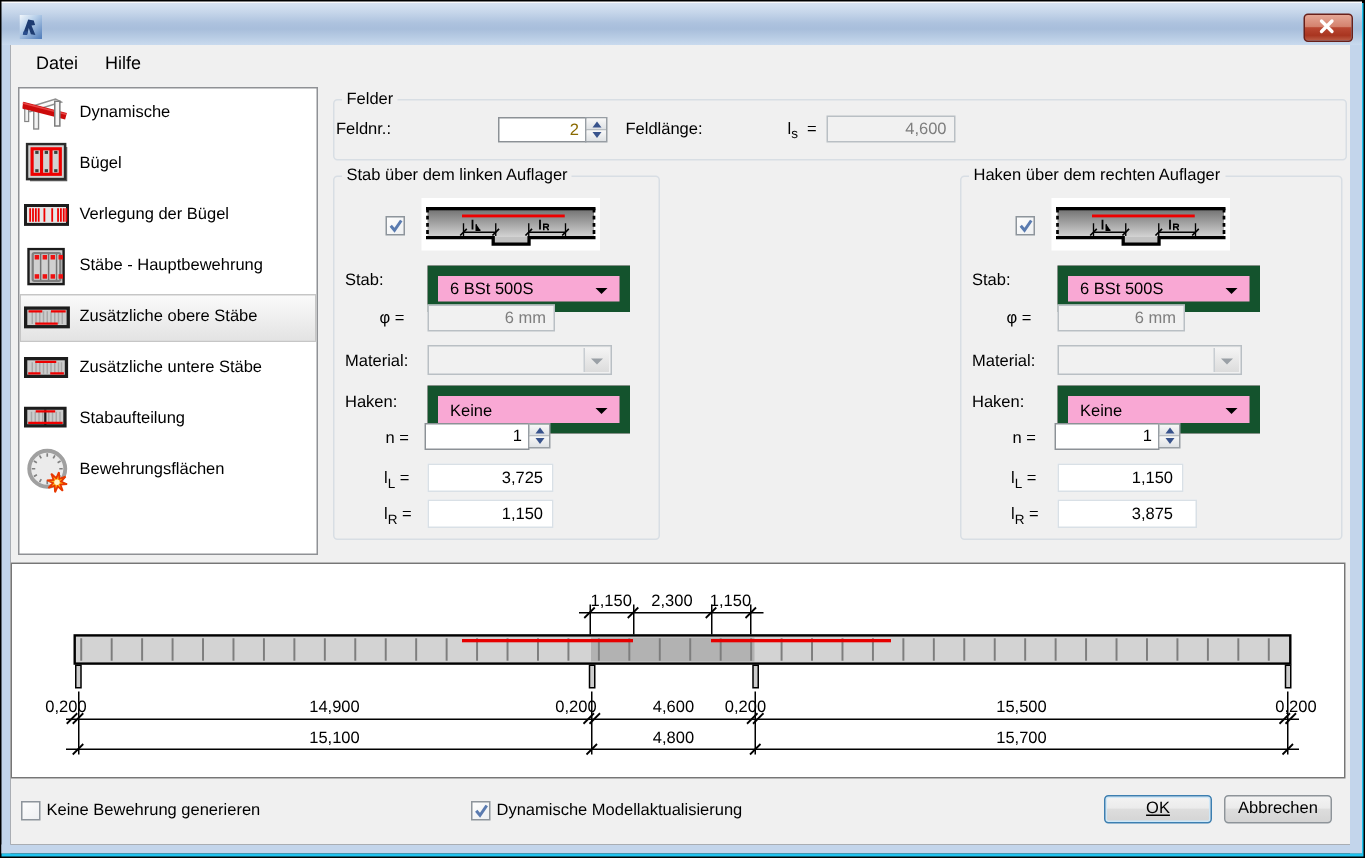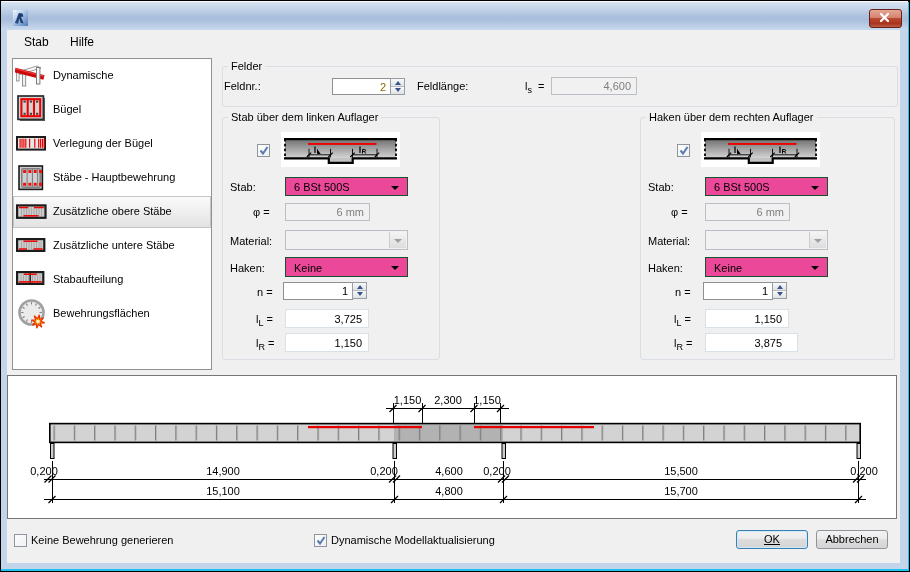--- a/index.html
+++ b/index.html
@@ -4,21 +4,21 @@
 <style>
   html,body{margin:0;padding:0;}
   #win{position:relative;width:910px;height:572px;background:#000;overflow:hidden;
        font-family:"Liberation Sans",sans-serif;}
   .a{position:absolute;}
   .lbl{position:absolute;font-size:11px;color:#000;white-space:nowrap;line-height:13px;}
   .fldr{position:absolute;background:#fff;border:1px solid #d9e0e6;font-size:11px;color:#000;
         text-align:right;line-height:17px;}
   .grp{position:absolute;border:1px solid #d8dee4;border-radius:3px;}
   .glbl{position:absolute;font-size:11px;color:#000;background:#f0f0f0;padding:0 3px;line-height:12px;}
-  .combo{position:absolute;background:#ec4899;border:1px solid #14532d;}
+  .combo{position:absolute;background:#f9a8d4;border:7px solid #14532d;}
   .ctext{position:absolute;left:8px;top:3px;font-size:11px;color:#000;}
   .carr{position:absolute;right:8px;top:8px;width:0;height:0;
         border-left:4px solid transparent;border-right:4px solid transparent;border-top:4px solid #000;}
   .dis{background:#f1f1f1;border:1px solid #b9bfc4;color:#7e7e7e;}
   .btn{position:absolute;border-radius:3px;font-size:11px;color:#000;text-align:center;
        background:linear-gradient(180deg,#f3f3f3 0%,#ebebeb 45%,#dddddd 50%,#d4d4d4 100%);}
   .chk{position:absolute;width:11px;height:11px;background:linear-gradient(135deg,#fdfdfd,#eef0f2);
        border:1px solid #8e959c;}
   .spin{position:absolute;width:13px;height:15px;border:1px solid #989ea4;}
   .spin .up,.spin .dn{position:absolute;left:0;width:13px;height:7px;
@@ -60,21 +60,21 @@
     </svg>
   </div>
 
   <div class="a" style="left:869px;top:9px;width:31px;height:17px;border-radius:3px;
        border:1px solid #69201a;background:linear-gradient(180deg,#e5a695 0%,#d4836f 45%,#b94732 50%,#a93520 80%,#bb5c45 100%);">
     <svg width="29" height="15" viewBox="0 0 29 15" style="position:absolute;left:0;top:0;">
       <path d="M11,4 L18,11 M18,4 L11,11" stroke="#ffffff" stroke-width="2.2" stroke-linecap="round"></path>
     </svg>
   </div>
 
-  <div class="lbl" style="left:24px;top:36px;font-size:12px;">Stab</div>
+  <div class="lbl" style="left:24px;top:36px;font-size:12px;">Datei</div>
   <div class="lbl" style="left:70px;top:36px;font-size:12px;">Hilfe</div>
 
   <div class="a" style="left:12px;top:58px;width:198px;height:310px;background:#fff;border:1px solid #8f9195;"></div>
   <div class="a" style="left:13px;top:196px;width:196px;height:30px;border:1px solid #c6c6c6;
        background:linear-gradient(180deg,#fafafa,#e3e3e3);"></div>
   <div id="icons">
       <svg class="a" style="left:15px;top:63px;" width="30" height="26" viewBox="0 0 30 26">
         <polygon points="1,9.5 22,3 26,5 5,11.5" fill="#fafafa" stroke="#909090" stroke-width="0.9"></polygon>
 <rect x="1.5" y="7" width="2.6" height="11" fill="#f2f2f2" stroke="#858585" stroke-width="0.8"></rect>
 <rect x="7.5" y="9" width="3.2" height="14" fill="#f2f2f2" stroke="#858585" stroke-width="0.9"></rect>

